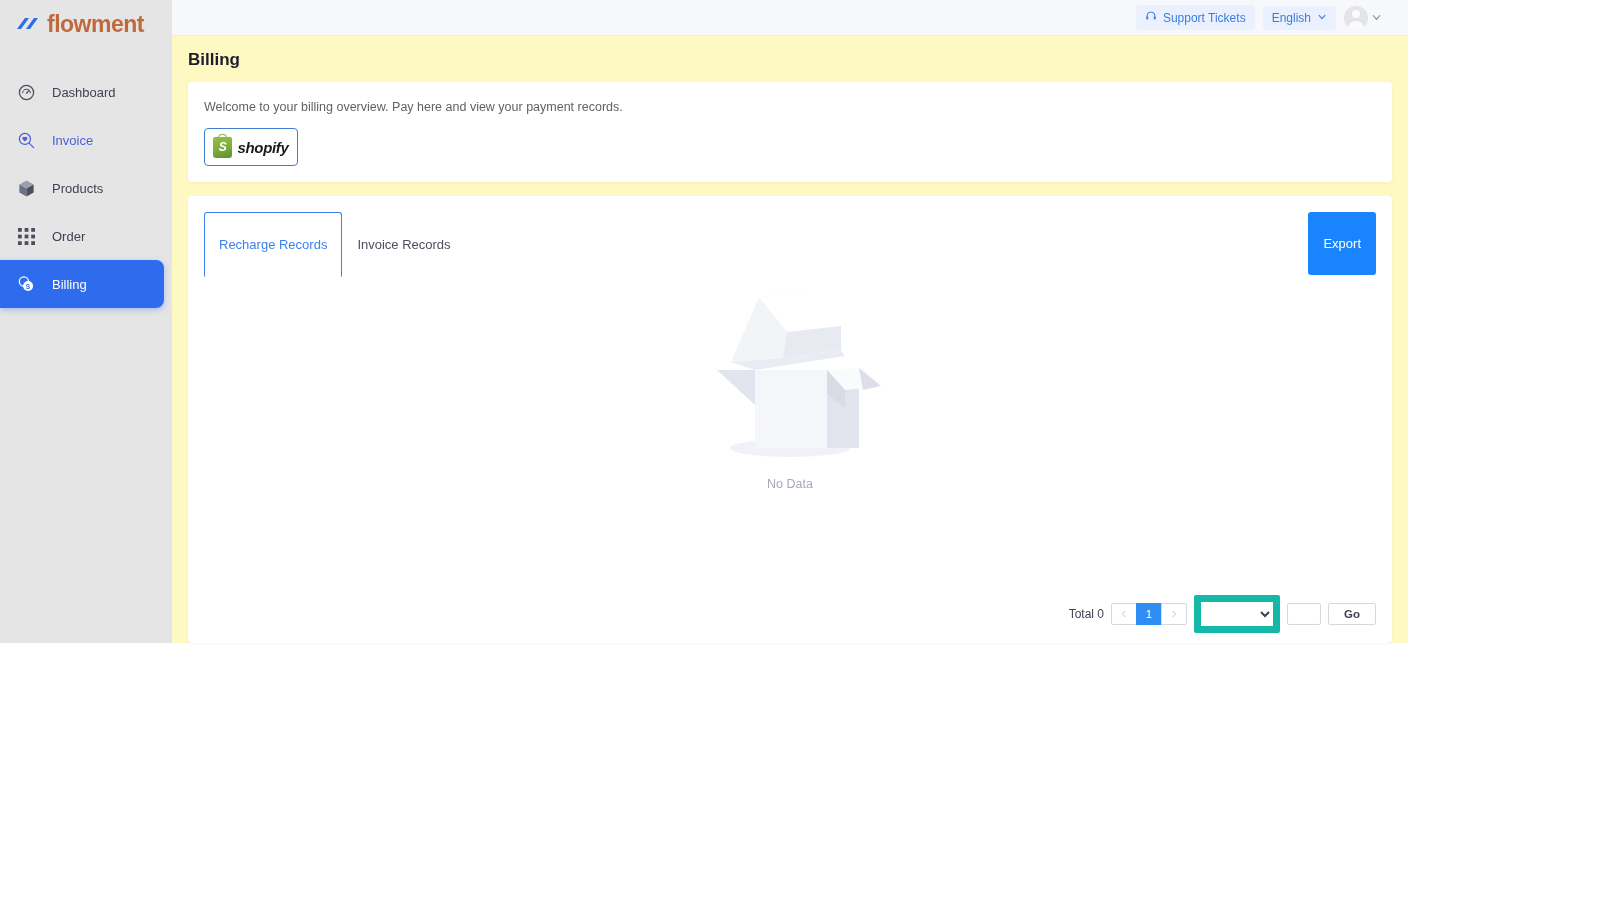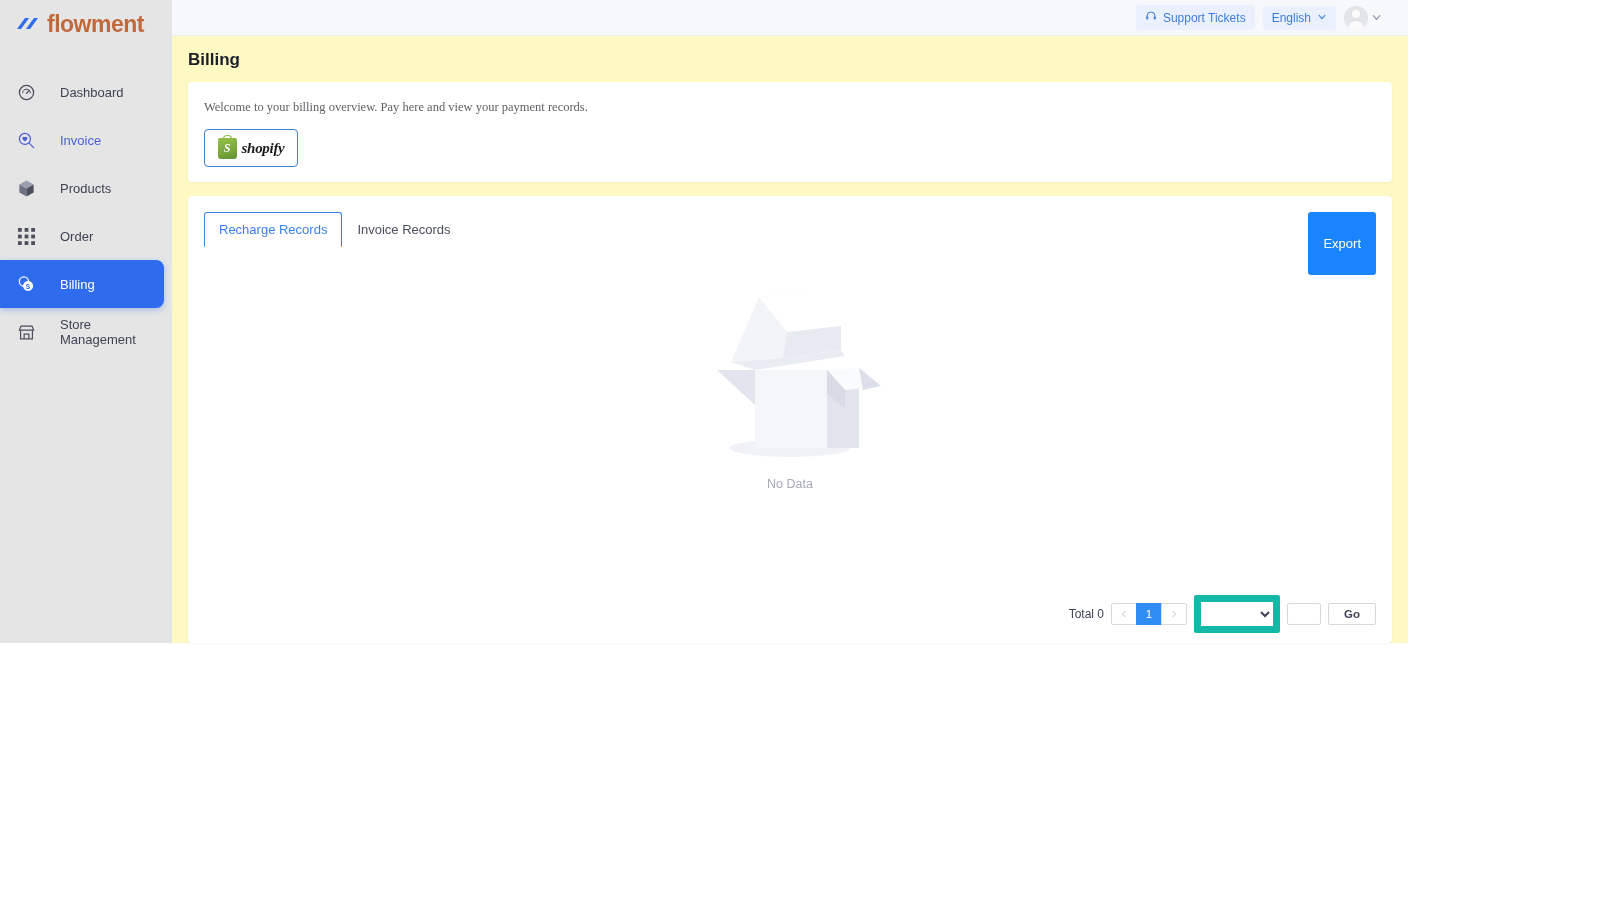--- a/index.html
+++ b/index.html
@@ -31,21 +31,21 @@
   }
   .logo-mark { display: flex; align-items: center; }
   .logo-text {
     font-size: 23px; font-weight: bold;
     color: #c0693c; letter-spacing: -0.5px;
   }
   .nav { margin-top: 20px; }
   .nav-item {
     height: 48px;
     display: flex; align-items: center;
-    gap: 24px;
+    gap: 16px;
     padding-left: 16px;
     font-size: 13px;
     color: #3f4254;
     margin-bottom: 0px;
     border-radius: 0 8px 8px 0;
     width: 164px;
     cursor: pointer;
   }
   .nav-item .nav-ico {
     width: 20px; height: 20px;
@@ -113,21 +113,20 @@
   }
   .card {
     background: #ffffff;
     border-radius: 4px;
     box-shadow: 0 1px 3px rgba(32,40,77,0.05);
   }
   .welcome-card {
     flex: 1 1 auto;
     padding: 18px 20px 12px 16px;
     min-height: 100px;
-    font-family: Liberation Serif, serif;
   }
   .welcome-text { font-size: 12.5px; color: #606266; }
   .shopify-btn {
     margin-top: 14px;
     width: 94px; height: 38px;
     border: 1px solid #3f7fd0;
     border-radius: 4px;
     display: flex; align-items: center; justify-content: center;
     gap: 5px; background: #fff; cursor: pointer;
   }
@@ -181,21 +180,21 @@
     flex: 1 1 auto;
     position: relative;
     padding: 16px;
   }
   .tabs-row {
     display: flex; align-items: flex-start; justify-content: space-between;
   }
   .tabs { display: flex; align-items: stretch; }
   .tab {
     font-size: 13px; color: #4b4f5c;
-    padding: 9px 14px;
+    padding: 24px 14px;
     cursor: pointer;
     border: 1px solid transparent;
     border-radius: 3px 3px 0 0;
   }
   .tab.active {
     color: #3b82ef;
     border-color: #3b82ef;
     border-bottom-color: #ffffff;
     background: #fff;
   }
@@ -320,30 +319,20 @@
         <span class="nav-ico">
           <svg width="20" height="20" viewBox="0 0 24 24">
             <circle cx="9.5" cy="9" r="5.5" fill="none" stroke="#ffffff" stroke-width="1.5"></circle>
             <circle cx="14.5" cy="14.5" r="6" fill="#ffffff"></circle>
             <text x="14.5" y="18" font-size="8" fill="#2f6ced" text-anchor="middle" font-family="Liberation Sans, sans-serif" font-weight="bold">S</text>
           </svg>
         </span>
         <span>Billing</span>
       </div>
 
-      <div class="nav-item">
-        <span class="nav-ico">
-          <svg width="19" height="19" viewBox="0 0 24 24" fill="none" stroke="#4b4f5c" stroke-width="1.5">
-            <path d="M3 9 L5 4 L19 4 L21 9 Z"></path>
-            <path d="M4.5 9 L4.5 20 L19.5 20 L19.5 9"></path>
-            <path d="M9 20 L9 14 L15 14 L15 20"></path>
-          </svg>
-        </span>
-        <span>Store Management</span>
-      </div>
 
     </nav>
   </aside>
 
   <section class="main">
 
     <header class="topbar">
       <div class="pill">
         <span>
           <svg width="12" height="12" viewBox="0 0 24 24" fill="none" stroke="#3b7ddd" stroke-width="2">

